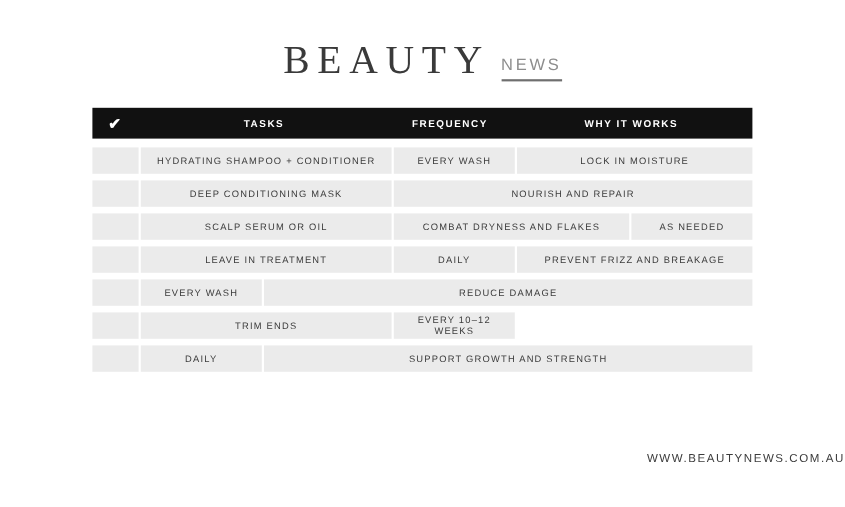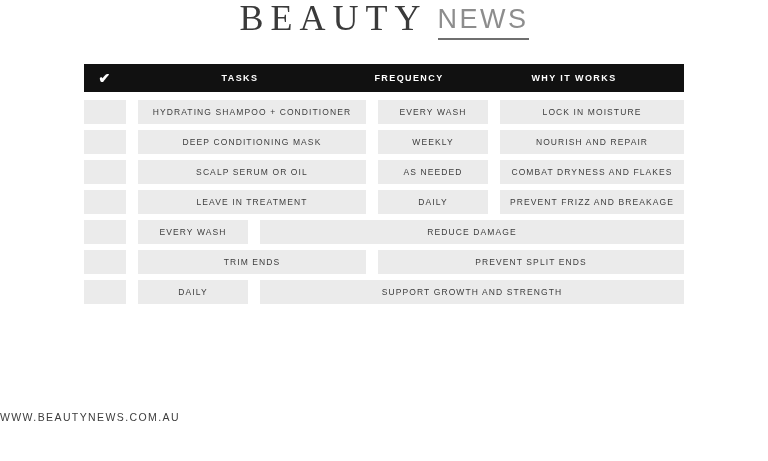--- a/index.html
+++ b/index.html
@@ -16,37 +16,38 @@
   }
   .page {
     position: relative;
     width: 768px;
     height: 461px;
     box-sizing: border-box;
   }
 
   
   .header {
+    padding-top: 36px;
     text-align: center;
     display: flex;
     justify-content: center;
     align-items: baseline;
     gap: 10px;
   }
   .brand-main {
     font-family: "Liberation Serif", serif;
     font-size: 36px;
     letter-spacing: 7px;
     font-weight: 400;
     color: #3a3a3a;
     line-height: 1;
   }
   .brand-sub {
     font-family: "Liberation Sans", sans-serif;
-    font-size: 27px;
+    font-size: 15px;
     letter-spacing: 2.5px;
     font-weight: 400;
     color: #8d8d8d;
     line-height: 1;
     position: relative;
     top: -2px;
   }
   .brand-sub::after {
     content: "";
     display: block;
@@ -56,21 +57,21 @@
   }
 
   
   .table-wrap {
     width: 600px;
     margin: 22px auto 0 auto;
   }
   .row {
     display: flex;
     align-items: stretch;
-    gap: 12px;
+    gap: 2px;
     margin-bottom: 6px;
   }
   .cell {
     box-sizing: border-box;
     display: flex;
     align-items: center;
     justify-content: center;
     text-align: center;
     font-size: 8.5px;
     letter-spacing: 1.1px;
@@ -110,21 +111,21 @@
     font-weight: 400;
   }
   .body-row .col-check { background: #ebebeb; }
 
   
   .footer {
     position: absolute;
     left: 0;
     right: 0;
     bottom: 38px;
-    text-align: left;
+    text-align: right;
     font-size: 10.5px;
     letter-spacing: 1.4px;
     color: #3c3c3c;
     text-transform: uppercase;
     margin-top: 35px;
   }
 </style>
 </head>
 <body>
 
@@ -149,50 +150,49 @@
     <div class="row body-row">
       <div class="cell col-check"></div>
       <div class="cell col-task">HYDRATING SHAMPOO + CONDITIONER</div>
       <div class="cell col-freq">EVERY WASH</div>
       <div class="cell col-why">LOCK IN MOISTURE</div>
     </div>
 
     <div class="row body-row">
       <div class="cell col-check"></div>
       <div class="cell col-task">DEEP CONDITIONING MASK</div>
-      <div class="cell col-freq">WEEKLY</div>
       <div class="cell col-why">NOURISH AND REPAIR</div>
     </div>
 
     <div class="row body-row">
       <div class="cell col-check"></div>
       <div class="cell col-task">SCALP SERUM OR OIL</div>
+      <div class="cell col-why">COMBAT DRYNESS AND FLAKES</div>
       <div class="cell col-freq">AS NEEDED</div>
-      <div class="cell col-why">COMBAT DRYNESS AND FLAKES</div>
     </div>
 
     <div class="row body-row">
       <div class="cell col-check"></div>
       <div class="cell col-task">LEAVE IN TREATMENT</div>
       <div class="cell col-freq">DAILY</div>
       <div class="cell col-why">PREVENT FRIZZ AND BREAKAGE</div>
     </div>
 
 
     <div class="row body-row">
       <div class="cell col-check"></div>
       <div class="cell col-freq">EVERY WASH</div>
       <div class="cell col-why">REDUCE DAMAGE</div>
     </div>
 
 
     <div class="row body-row">
       <div class="cell col-check"></div>
       <div class="cell col-task">TRIM ENDS</div>
-      <div class="cell col-why">PREVENT SPLIT ENDS</div>
+      <div class="cell col-freq">EVERY 10–12 WEEKS</div>
     </div>
 
     <div class="row body-row">
       <div class="cell col-check"></div>
       <div class="cell col-freq">DAILY</div>
       <div class="cell col-why">SUPPORT GROWTH AND STRENGTH</div>
     </div>
 
   </div>
 

